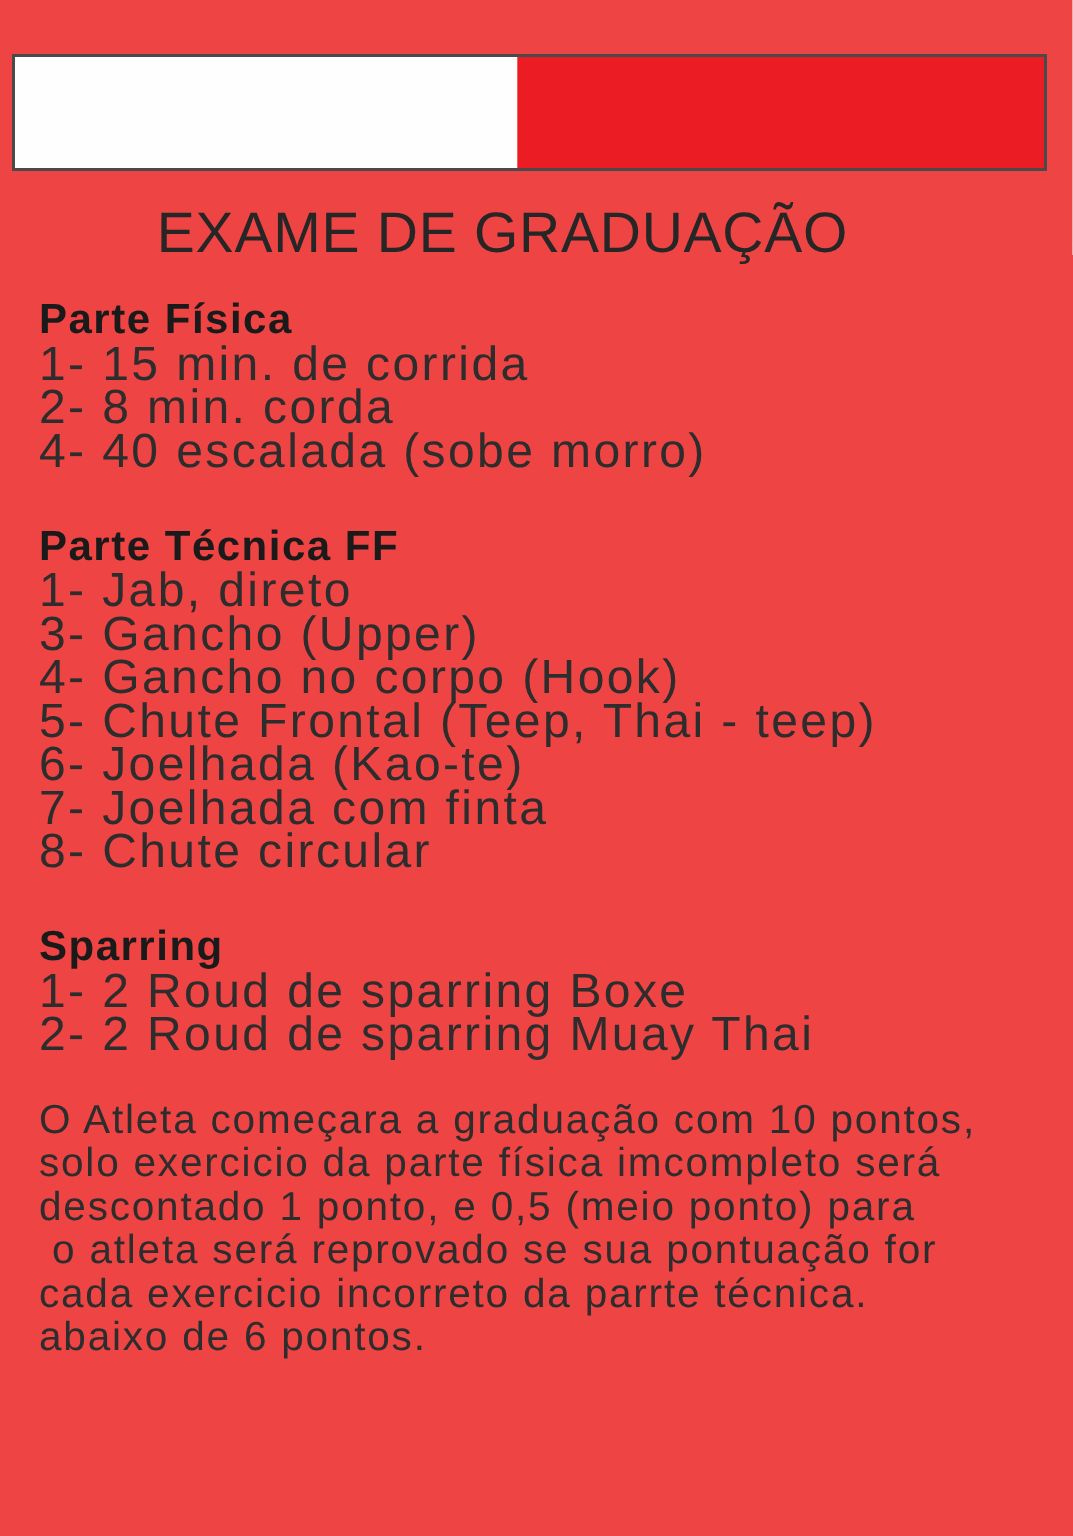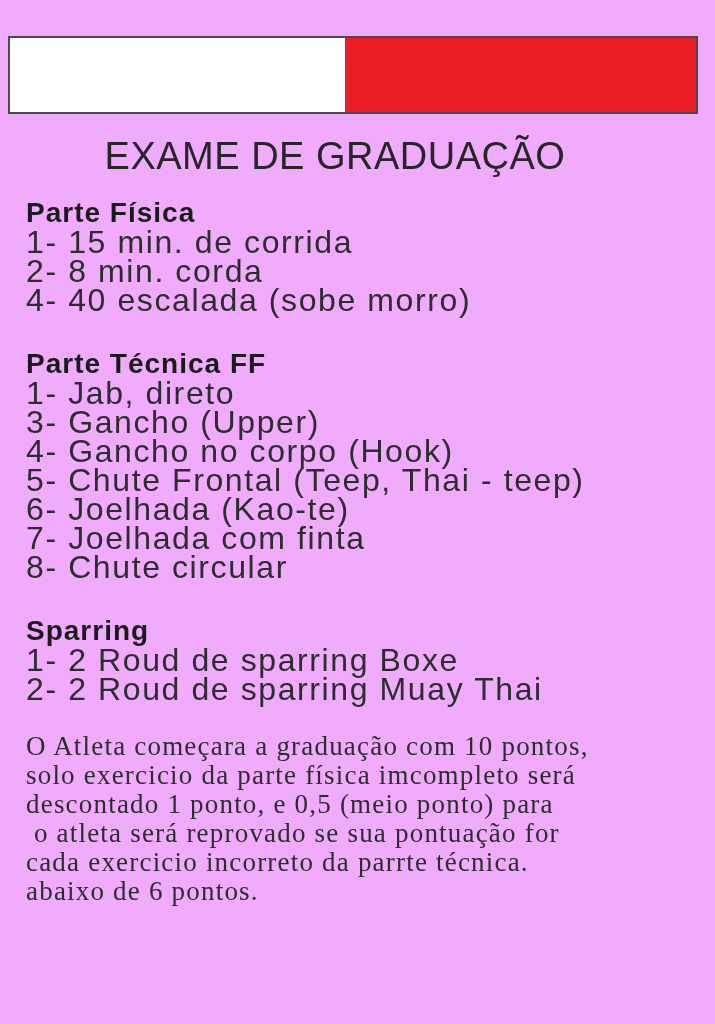--- a/index.html
+++ b/index.html
@@ -4,21 +4,21 @@
 <style>
   html, body {
     margin: 0;
     padding: 0;
     background: #ffffff;
   }
   .page {
     position: relative;
     width: 715px;
     height: 1024px;
-    background: #f0abfc;
+    background: #ef4444;
     font-family: "Liberation Sans", sans-serif;
     color: #2d2d2d;
     overflow: hidden;
   }
   .banner {
     box-sizing: border-box;
     margin: 36px 0 0 8px;
     width: 690px;
     height: 78px;
     border: 2px solid #4a4a4a;
@@ -55,21 +55,20 @@
     white-space: nowrap;
     color: #2d2d2d;
   }
   .scoring-note { margin-top: 28px; }
   .paragraph-line {
     font-size: 27px;
     line-height: 29px;
     letter-spacing: 1.2px;
     white-space: pre;
     color: #2d2d2d;
-    font-family: Liberation Serif, serif;
   }
 </style>
 </head>
 <body>
 
 <div class="page">
 
   <div class="banner">
     <div class="banner-half white"></div>
     <div class="banner-half red" style="background-color: rgb(235, 28, 36);"></div>

